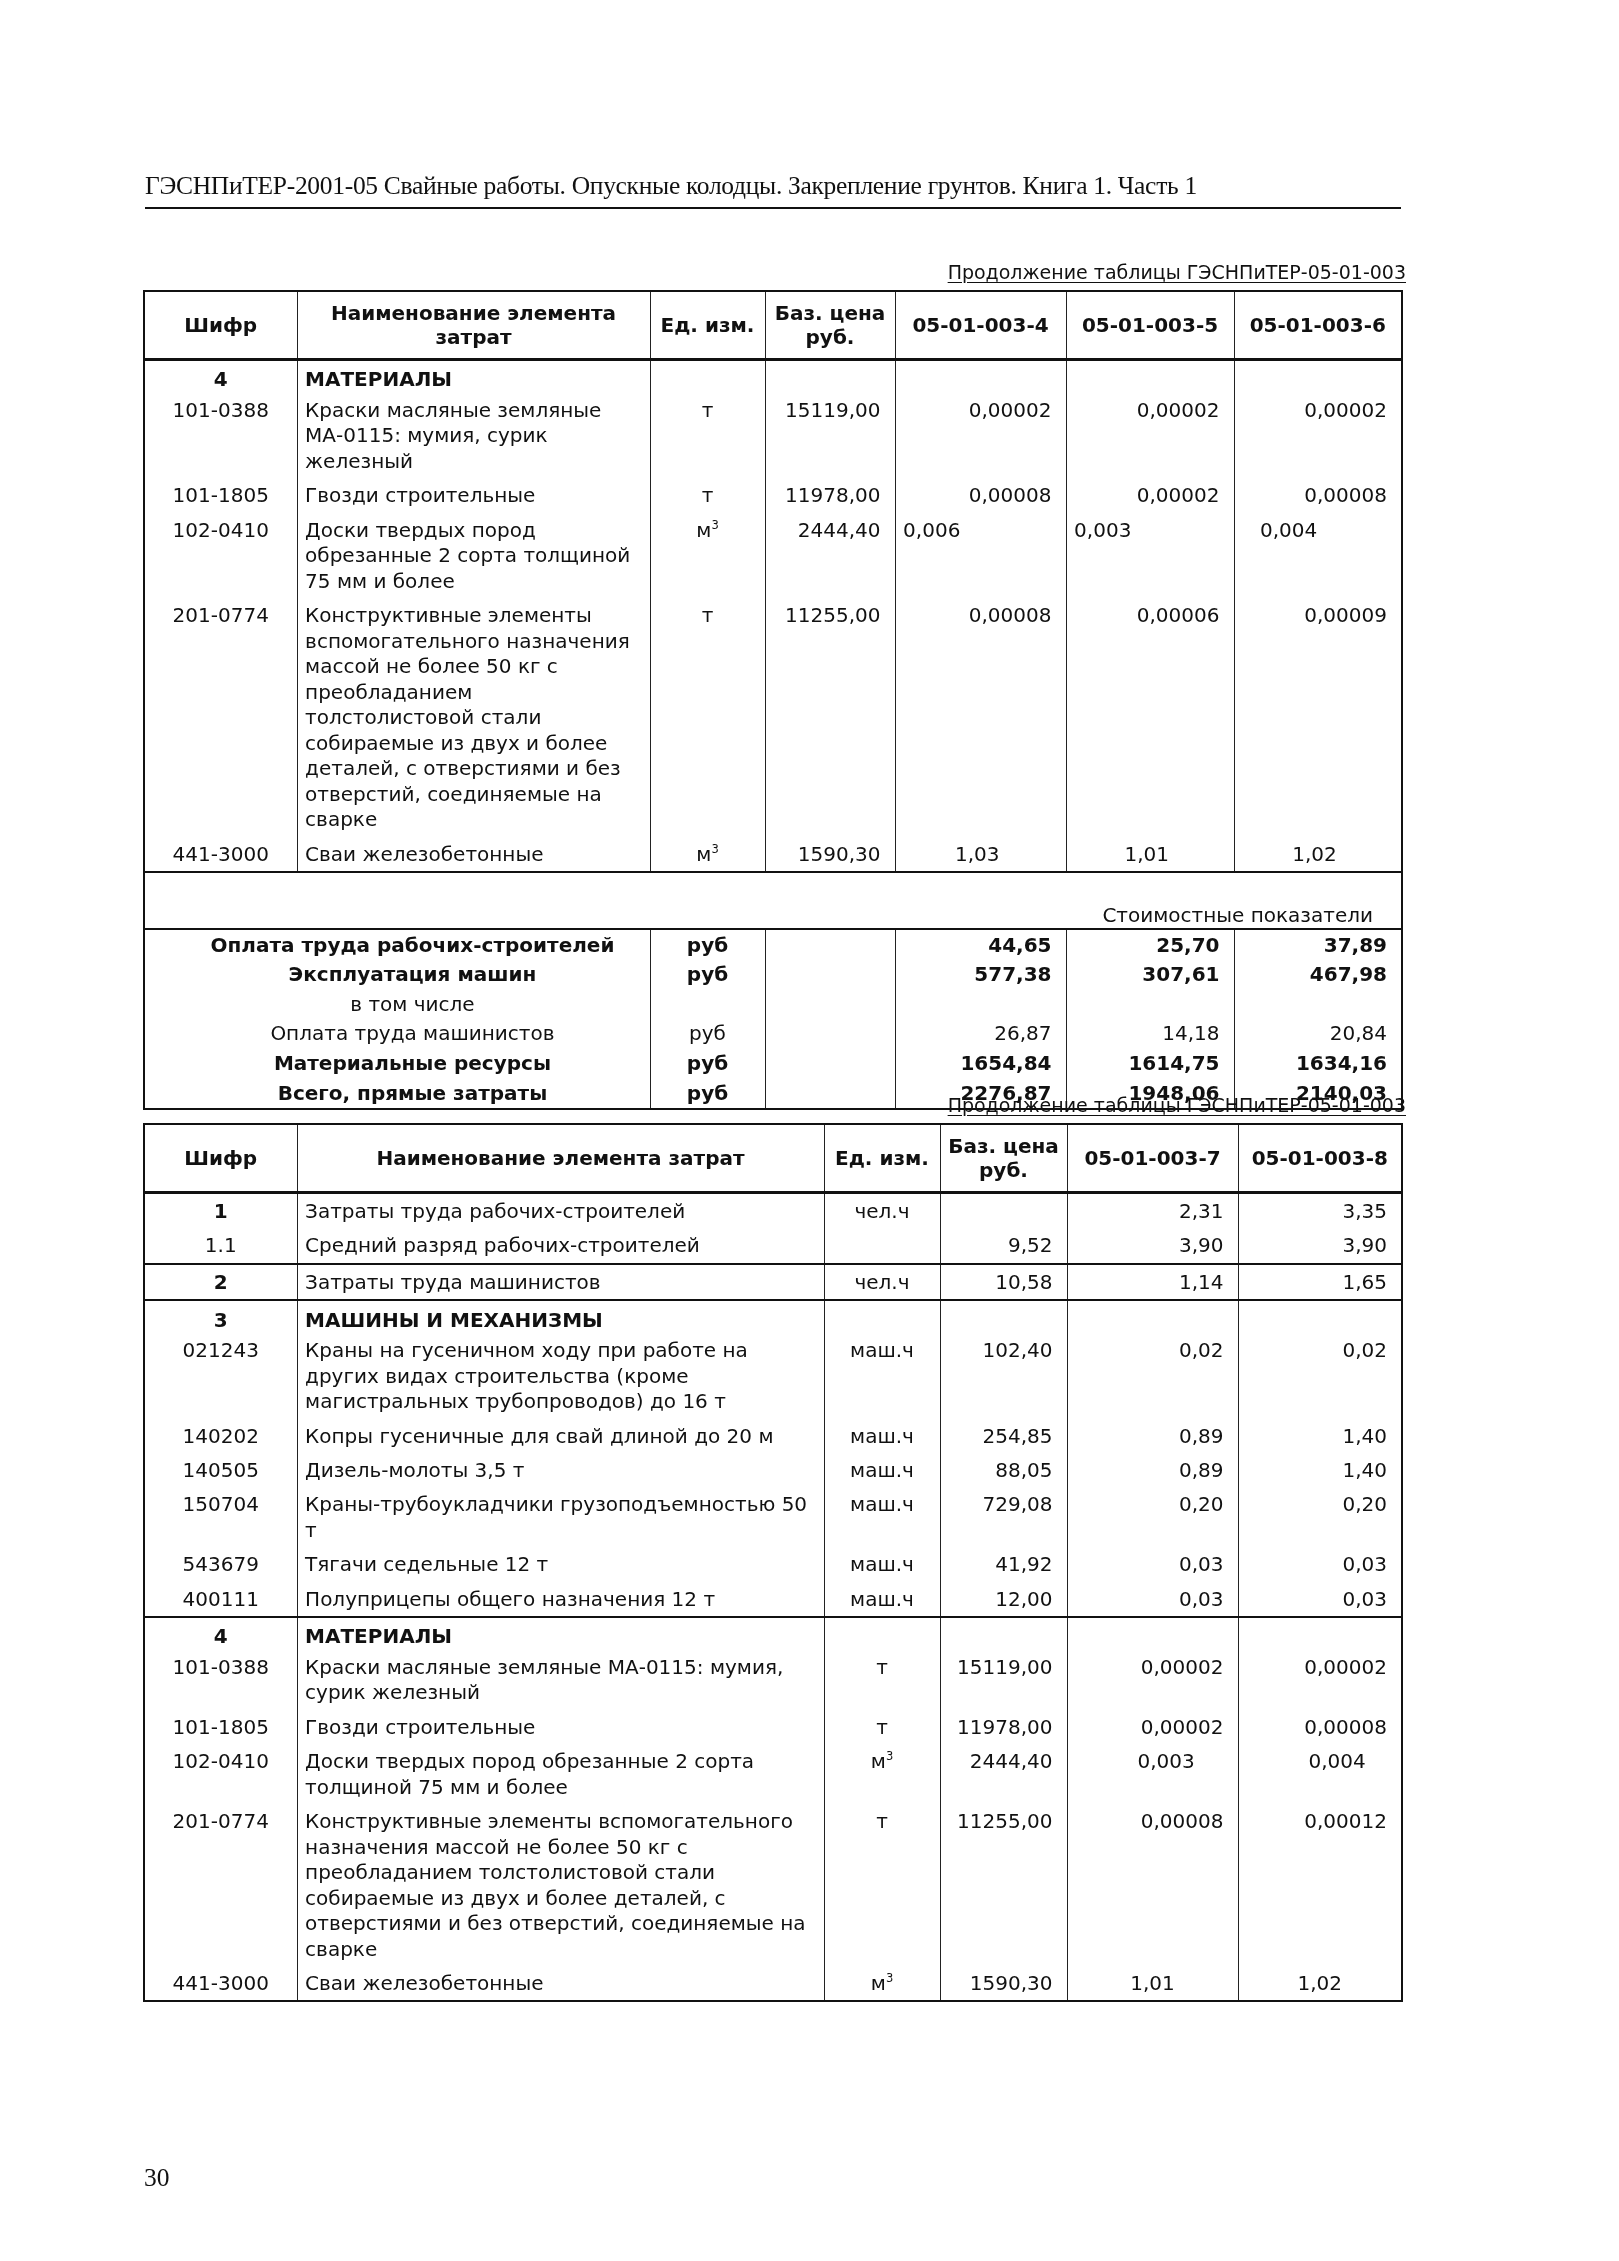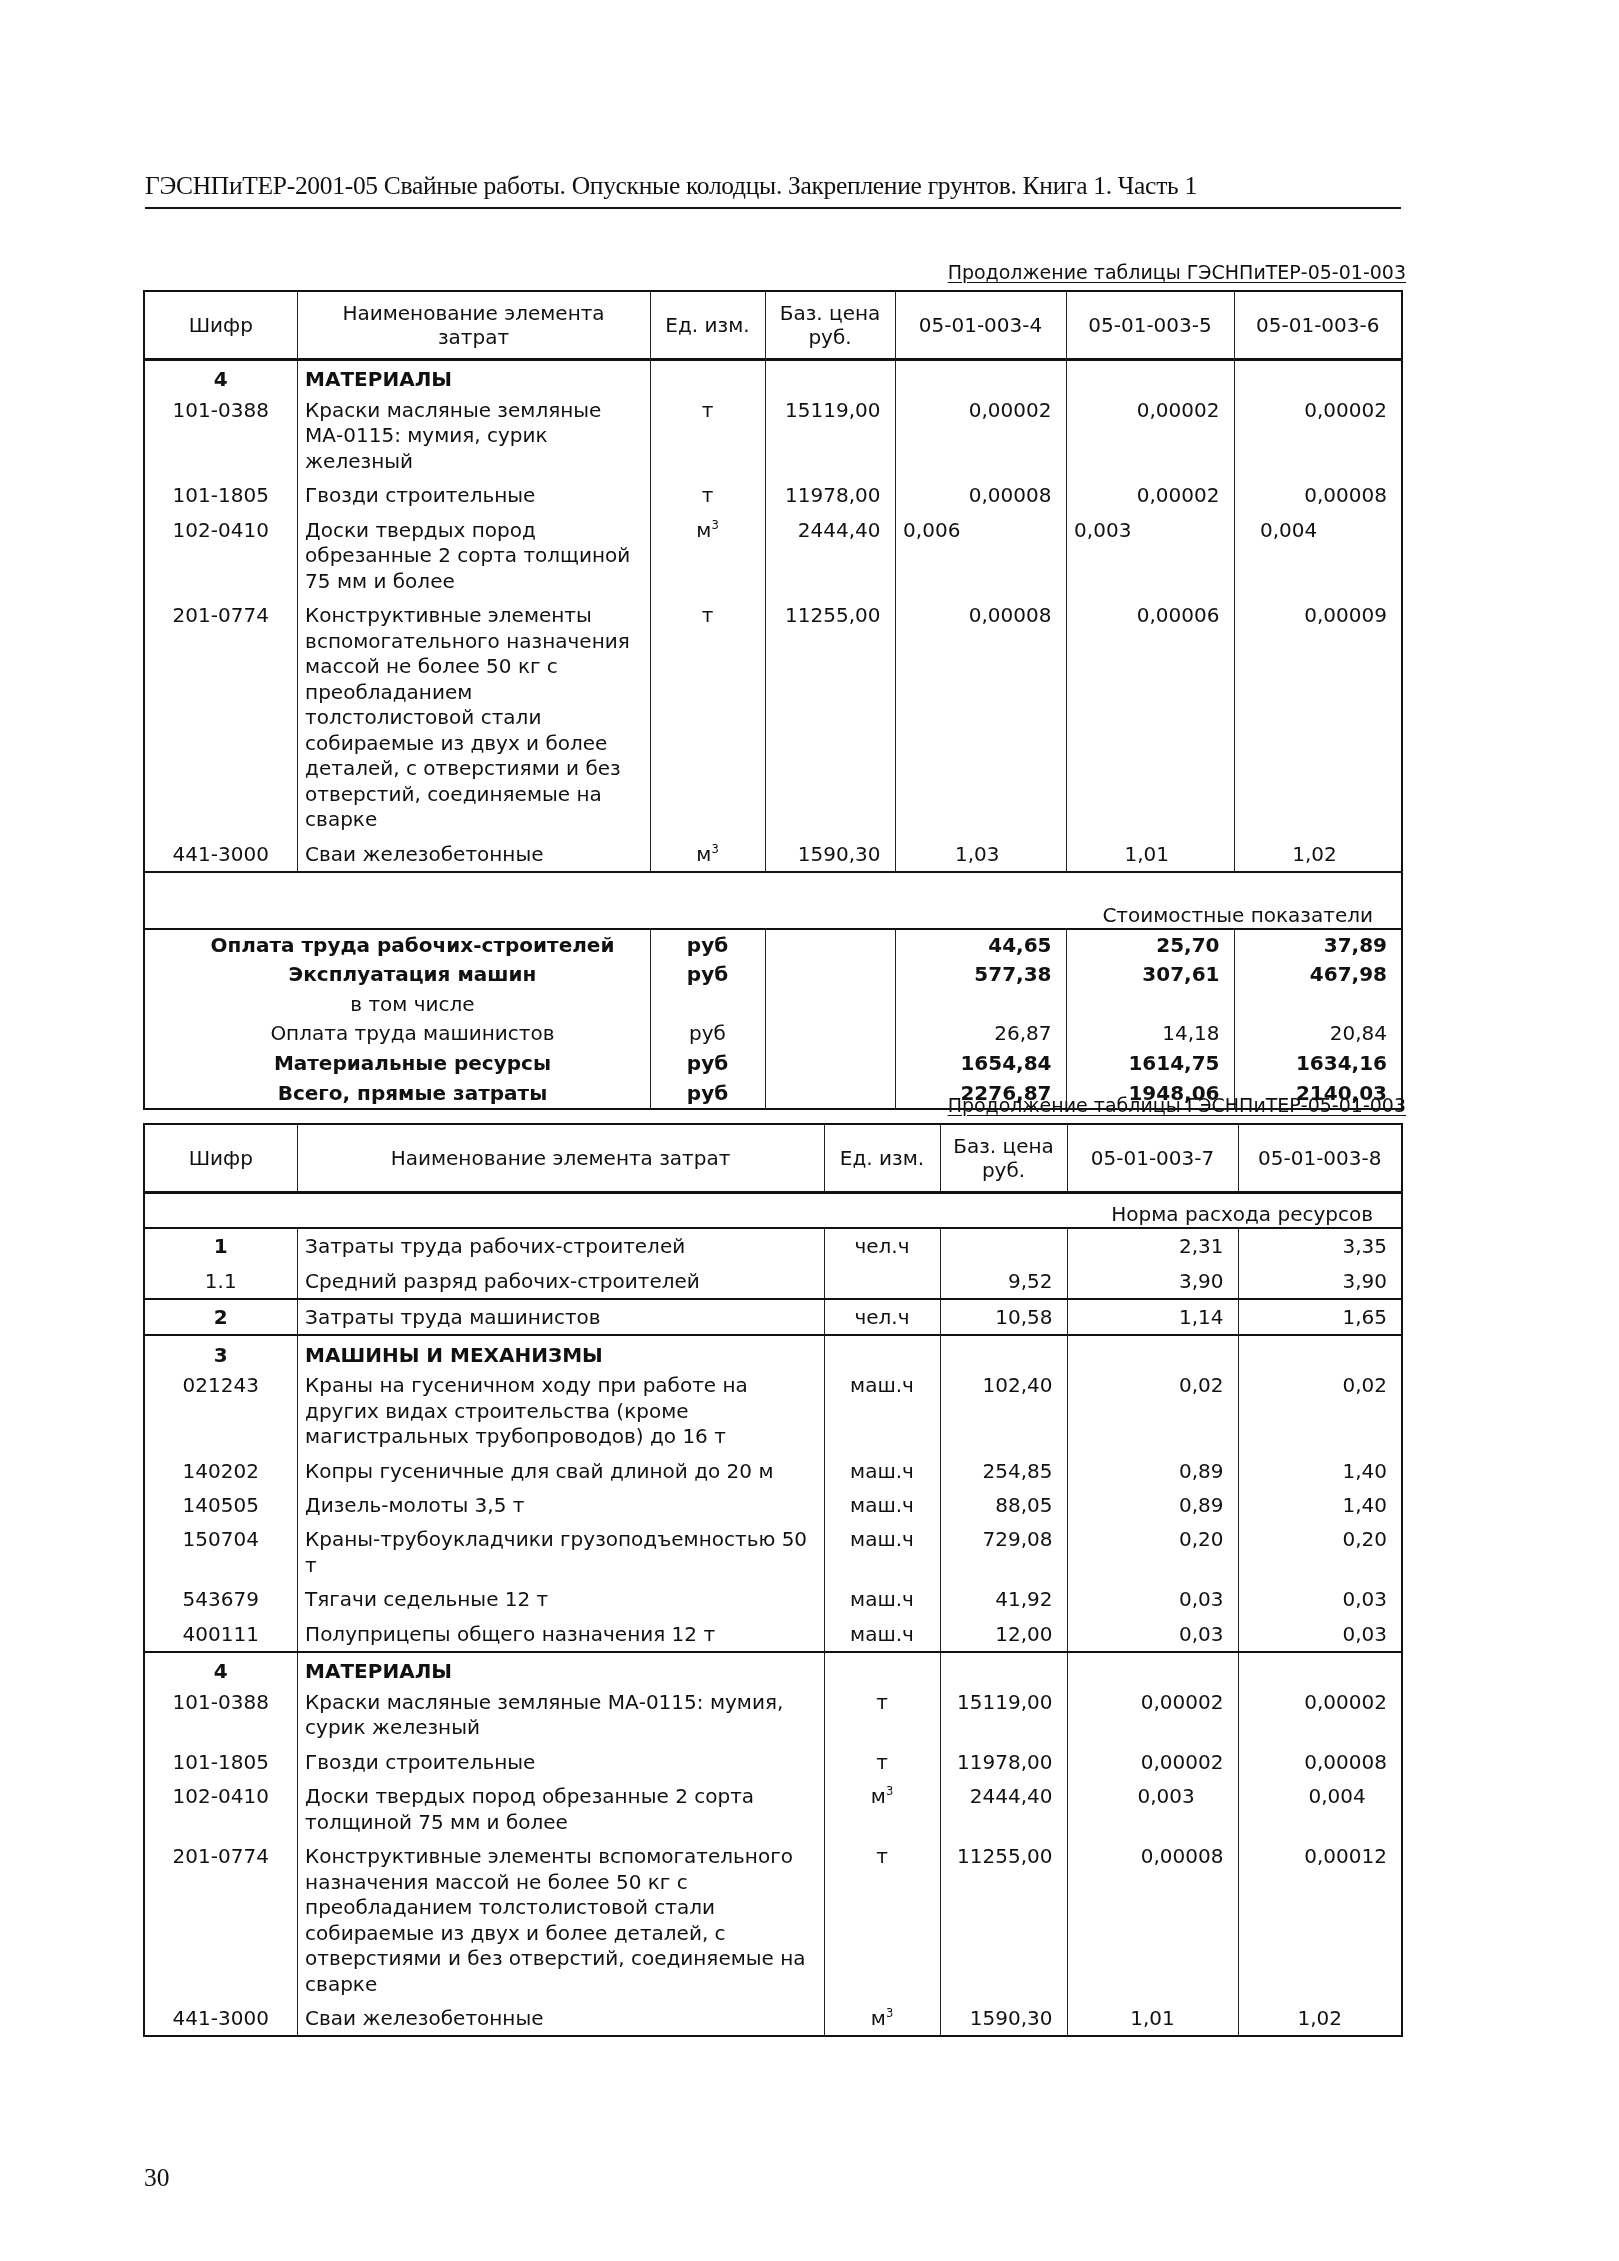--- a/index.html
+++ b/index.html
@@ -3,21 +3,21 @@
 <meta charset="utf-8">
 <style>
   html,body{margin:0;padding:0;background:#fff;}
   body{width:1620px;height:2261px;position:relative;overflow:hidden;color:#111;font-family:"DejaVu Sans","Liberation Sans",sans-serif;}
   .running-head{position:absolute;left:145px;top:171px;width:1256px;font-family:"Liberation Serif","DejaVu Serif",serif;font-size:25.5px;letter-spacing:-0.3px;border-bottom:2.5px solid #111;padding-bottom:6.4px;}
   .caption{position:absolute;right:214px;font-size:19px;text-decoration:underline;text-underline-offset:2.5px;}
   table{position:absolute;border-collapse:collapse;table-layout:fixed;font-size:20px;line-height:25.5px;}
   table.t1{left:143px;top:290px;width:1258px;border:2.5px solid #111;}
   table.t2{left:143px;top:1123px;width:1258px;border:2.5px solid #111;}
   th,td{padding:0 7.6px;vertical-align:top;border-left:1.3px solid #222;border-right:1.3px solid #222;}
-  thead th{font-weight:normal;vertical-align:middle;text-align:center;border-bottom:3.2px solid #111;height:66px;line-height:24px;}
+  thead th{font-weight:bold;vertical-align:middle;text-align:center;border-bottom:3.2px solid #111;height:66px;line-height:24px;}
   td.code{text-align:center;}
   td.num{text-align:right;padding-right:14px;}
   td.unit{text-align:center;}
   tr.sec td{font-weight:bold;padding-top:6.4px;}
   tr.sec td.code{font-weight:bold;}
   tr.row td{padding-top:5.1px;padding-bottom:3.8px;}
   tr.band td{border-left:none;border-right:none;text-align:right;border-top:2.5px solid #111;border-bottom:2.5px solid #111;padding-top:30px;padding-right:28px;height:25.5px;}
   tr.sep-top td{border-top:2.5px solid #111;}
   tr.cost td{padding-top:1.3px;padding-bottom:1.3px;line-height:27px;}
   tr.cost td.lbl{padding-left:38px;text-align:center;}
@@ -175,23 +175,20 @@
     <tr>
       <th>Шифр</th>
       <th>Наименование элемента затрат</th>
       <th>Ед. изм.</th>
       <th>Баз. цена руб.</th>
       <th>05-01-003-7</th>
       <th>05-01-003-8</th>
     </tr>
   </thead>
   <tbody>
-    <tr class="band">
-      <td colspan="6" style="border-top:none;padding-top:7.6px;padding-bottom:0">Норма расхода ресурсов</td>
-    </tr>
     <tr class="row">
       <td class="code" style="font-weight:bold">1</td>
       <td>Затраты труда рабочих-строителей</td>
       <td class="unit">чел.ч</td>
       <td class="num"></td>
       <td class="num">2,31</td>
       <td class="num">3,35</td>
     </tr>
     <tr class="row">
       <td class="code">1.1</td>

